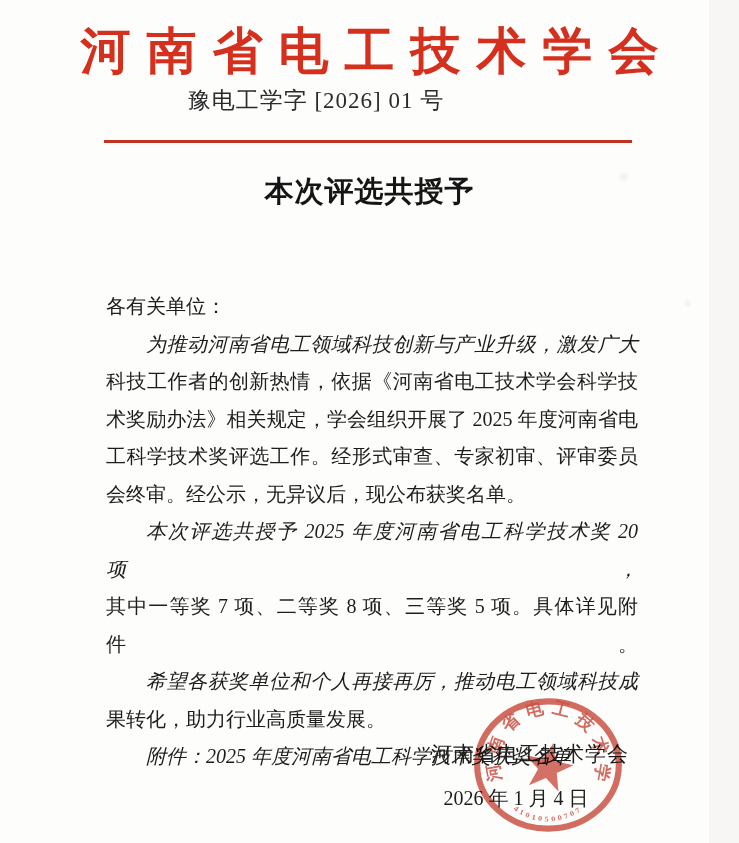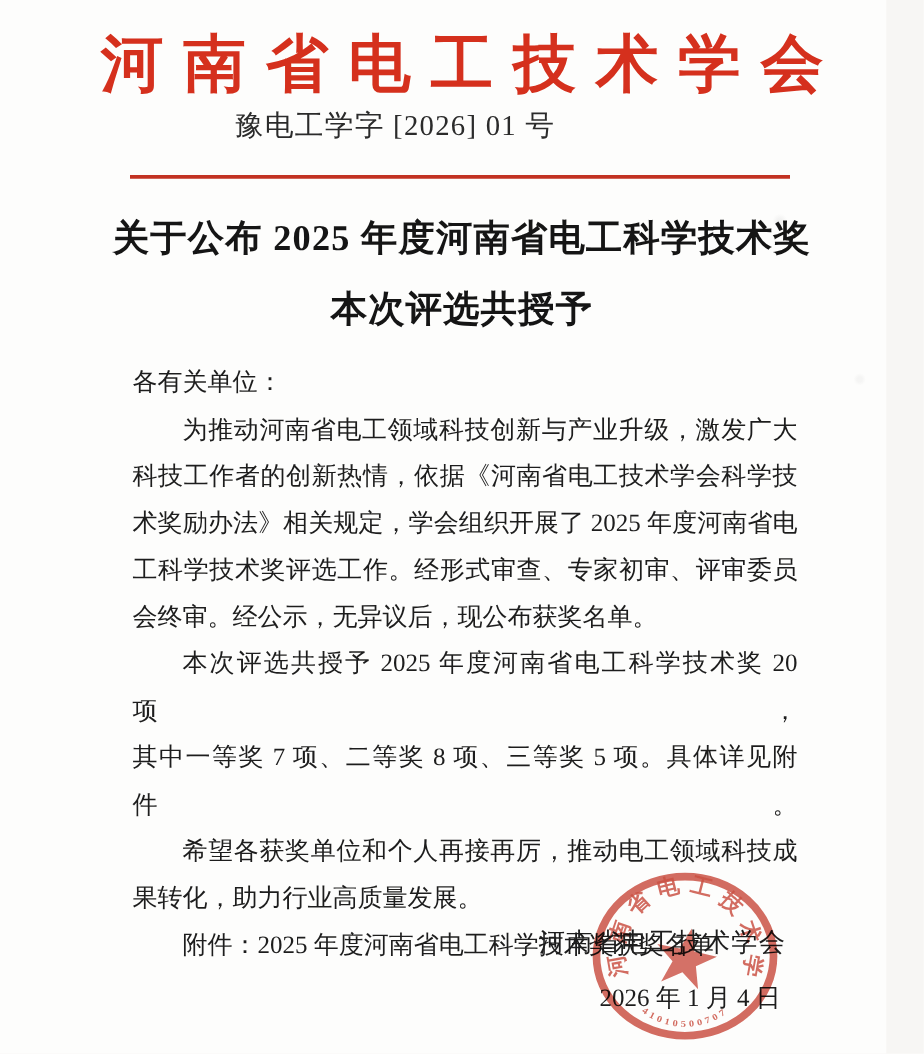--- a/index.html
+++ b/index.html
@@ -11,43 +11,42 @@
     font-size:50px;font-weight:bold;color:#d5301d;letter-spacing:16px;text-indent:16px;white-space:nowrap;}
   .doc-no{position:absolute;top:85px;left:0;width:632px;text-align:center;
     font-size:23px;color:#2b2b2b;letter-spacing:1px;}
   .red-rule{position:absolute;top:140px;left:104px;width:528px;height:3px;background:#c23222;}
   .title{position:absolute;top:163px;left:0;width:739px;text-align:center;
     font-size:29px;font-weight:bold;color:#151515;line-height:57px;letter-spacing:1px;}
   .body-text{position:absolute;top:288px;left:106px;width:532px;
     font-size:20px;color:#1d1d1d;line-height:37.5px;}
   .bline{white-space:nowrap;}
   .bline.just{white-space:normal;text-align:justify;text-align-last:justify;}
-  .bline.indent{text-indent:2em;}
+  .bline.indent{text-indent:2em;font-style:italic;}
   .bline.bold{font-weight:normal;}
   .sig-org{position:absolute;top:740px;left:380px;width:300px;text-align:center;
     font-size:21px;color:#1d1d1d;letter-spacing:1px;z-index:1;}
-  .sig-date{position:absolute;top:785px;left:412px;width:280px;text-align:center;
+  .sig-date{position:absolute;top:785px;left:376px;width:280px;text-align:center;
     font-size:20px;color:#1d1d1d;z-index:1;}
   .seal{position:absolute;left:470px;top:696px;width:156px;height:142px;z-index:2;
     mix-blend-mode:multiply;opacity:0.88;}
   .seal text{font-family:"Liberation Serif","DejaVu Serif",serif;font-weight:bold;}
 </style>
 </head>
 <body>
 
 <div class="page">
 
   <h1 class="org-title">河南省电工技术学会</h1>
 
   <div class="doc-no">豫电工学字 [2026] 01 号</div>
 
   <div class="red-rule"></div>
 
   <div class="title">
-    <div>关于公布 2025 年度河南省电工科学技术奖</div>
     <div>本次评选共授予</div>
   </div>
 
   <div class="body-text">
     <div class="bline bold">各有关单位：</div>
     <div class="bline just indent">为推动河南省电工领域科技创新与产业升级，激发广大</div>
     <div class="bline just">科技工作者的创新热情，依据《河南省电工技术学会科学技</div>
     <div class="bline just">术奖励办法》相关规定，学会组织开展了 2025 年度河南省电</div>
     <div class="bline just">工科学技术奖评选工作。经形式审查、专家初审、评审委员</div>
     <div class="bline">会终审。经公示，无异议后，现公布获奖名单。</div>

